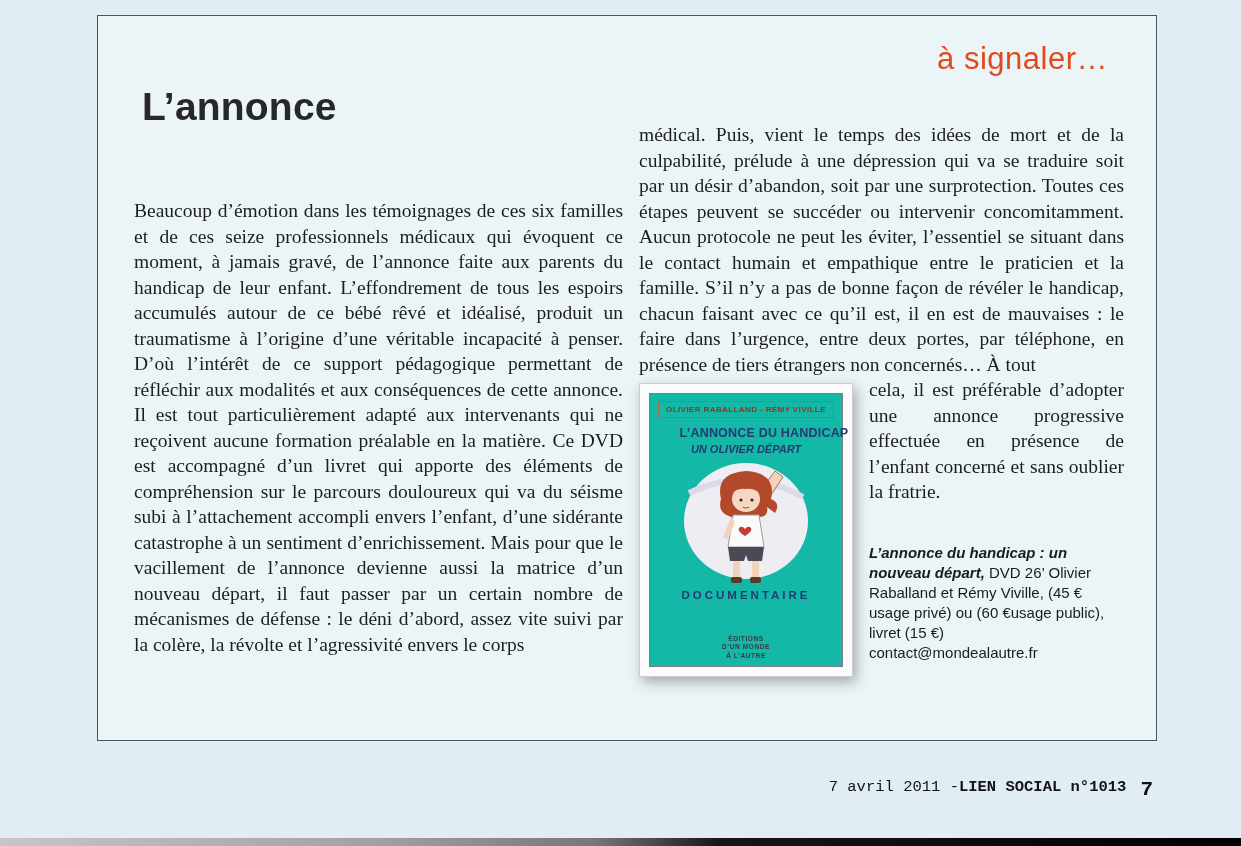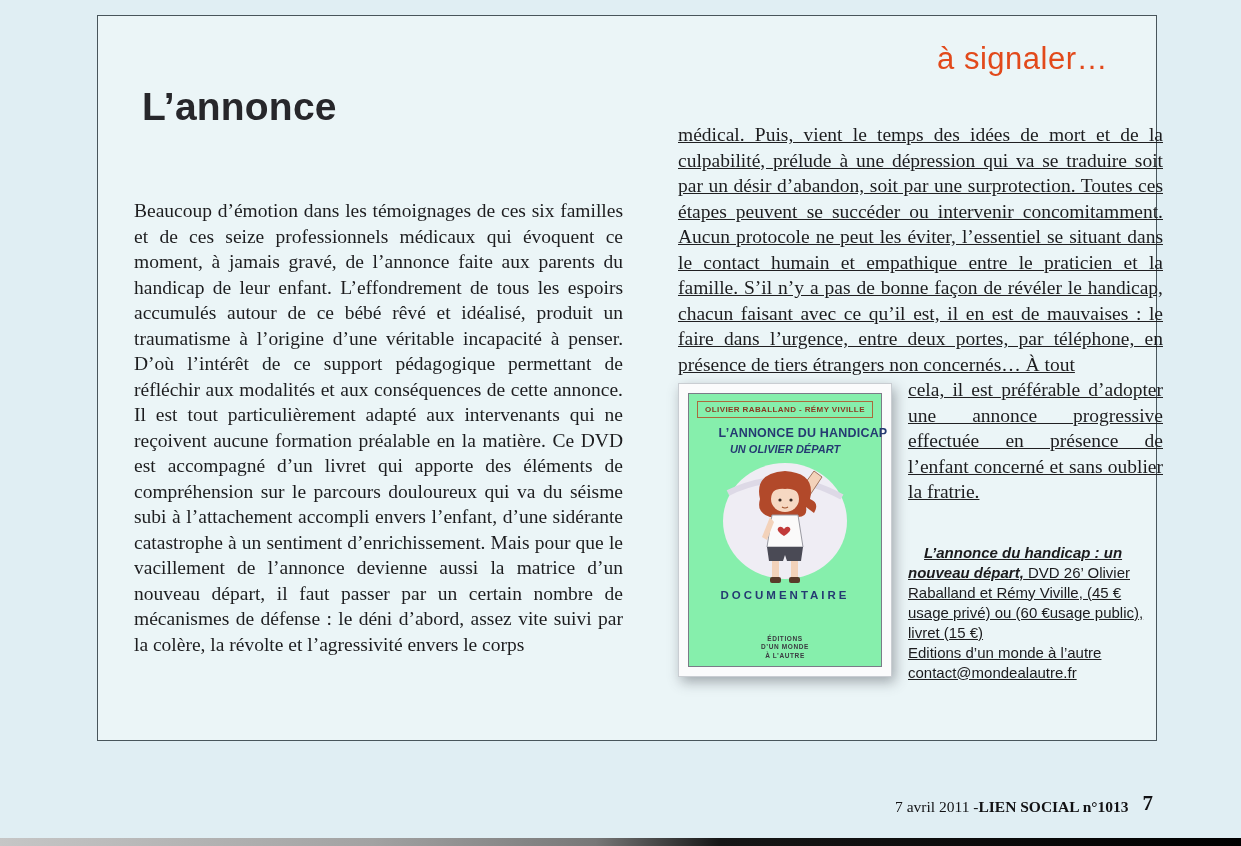--- a/index.html
+++ b/index.html
@@ -54,42 +54,41 @@
   }
 
   .col-left {
     position: absolute;
     left: 36px; top: 182px;
     width: 489px;
   }
 
   .col-right {
     position: absolute;
-    left: 580px; top: 106px;
+    left: 541px; top: 106px;
     width: 485px;
-    text-decoration: underline;
   }
 
   .wrap-zone { margin-top: 0; }
 
   .dvd-card {
     float: left;
     width: 214px; height: 294px;
     margin: 6px 16px 4px 0;
     background: #fbfbfc;
     padding: 9px;
     box-sizing: border-box;
     border: 1px solid #c9cdd2;
     box-shadow: 3px 5px 12px rgba(70,75,85,0.45);
   }
   .dvd-inner {
     height: 100%;
     box-sizing: border-box;
     border: 1px solid #7b7b88;
-    background: #86efac;
+    background: #14b8a6;
     display: flex;
     flex-direction: column;
     align-items: center;
     padding: 7px 8px 6px 8px;
     font-family: "Liberation Sans", sans-serif;
   }
   .dvd-authors {
     border: 1px solid #aa6a3c;
     color: #8a3820;
     font-size: 8px;
@@ -135,32 +134,32 @@
   .dvd-publisher span { display: block; }
 
   .caption {
     margin-top: 38px;
     font-family: "Liberation Sans", sans-serif;
     font-size: 15px;
     line-height: 20px;
     color: #1b1b1d;
   }
   .caption p { margin: 0; }
-  .cap-em { font-weight: 700; font-style: italic; margin-left: 16px; }
+  .cap-em { font-weight: 700; font-style: italic; }
 
   .footer {
     position: absolute;
     top: 778px; right: 88px;
-    font-family: Liberation Serif, serif;
+    font-family: Liberation Mono, monospace;
     font-size: 15.5px;
     color: #121214;
     display: flex;
-    align-items: flex-end;
-  }
-  .f-journal { font-weight: 700; margin-top: 20px; }
+    align-items: flex-start;
+  }
+  .f-journal { font-weight: 700; }
   .f-page { font-weight: 700; font-size: 21px; margin-left: 14px; }
 
   .scan-bar {
     position: absolute;
     left: 0; right: 0; bottom: 0;
     height: 8px;
     background: linear-gradient(90deg, #c6c6c6 0%, #a2a2a2 30%, #777 48%, #161616 58%, #000 100%);
   }
 </style>
 </head>
@@ -215,21 +214,20 @@
               <span>D’UN MONDE</span>
               <span>À L’AUTRE</span>
             </div>
           </div>
         </div>
 
         <p class="body-text">cela, il est préférable d’adopter une annonce progressive effectuée en présence de l’enfant concerné et sans oublier la fratrie.</p>
 
         <div class="caption">
           <p><span class="cap-em">L’annonce du handicap : un nouveau départ,</span><span> DVD 26’ Olivier Raballand et Rémy Viville, (45 € usage privé) ou (60 €usage public), livret (15 €)</span></p>
-          <p>Editions d’un monde à l’autre</p>
           <p>contact@mondealautre.fr</p>
         </div>
 
       </div>
     </div>
 
   </div>
 
   <div class="footer">
     <span class="f-date">7 avril 2011 - </span>

